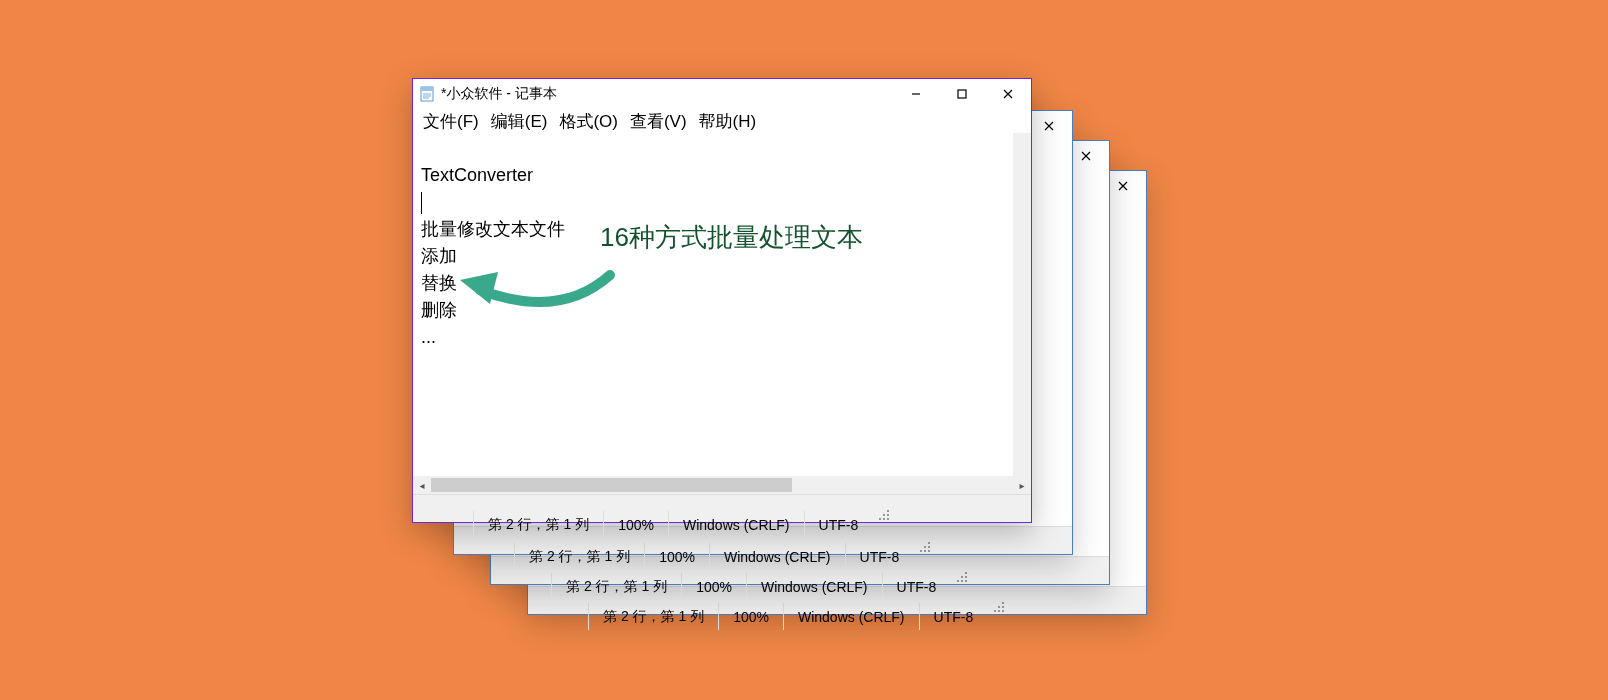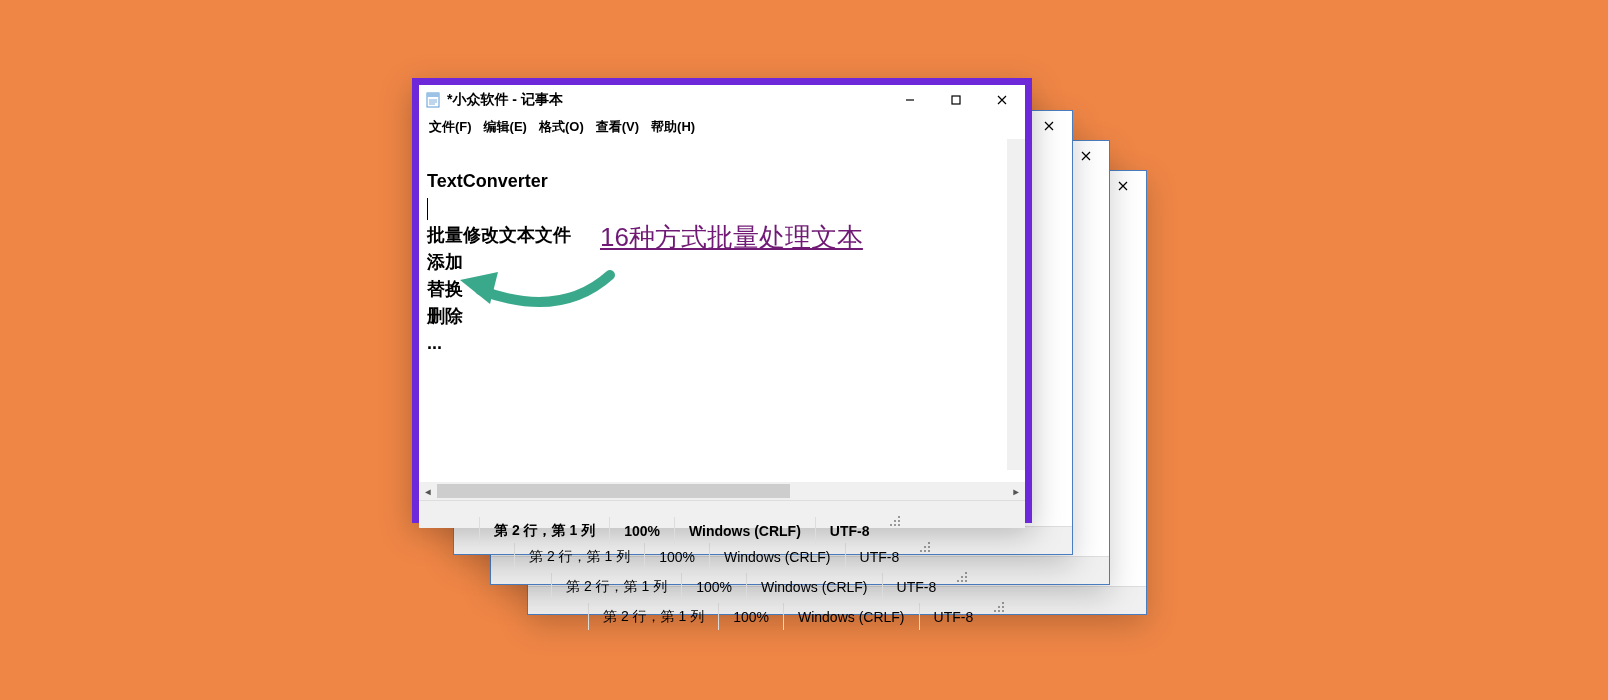--- a/index.html
+++ b/index.html
@@ -7,23 +7,22 @@
     width: 1608px;
     height: 700px;
     background: #ef8646;
     font-family: "Microsoft YaHei", "Segoe UI", sans-serif;
     position: relative;
     overflow: hidden;
   }
   .notepad-window {
     position: absolute;
     background: #a3a3a3;
-    border: 7px solid #6d28d9;
+    border: 1px solid #6d28d9;
     box-shadow: 0 10px 30px rgba(0,0,0,0.25);
-    font-weight: bold;
   }
   .titlebar {
     height: 30px;
     display: flex;
     align-items: center;
     background: #fff;
     padding-left: 6px;
   }
   .titlebar-icon {
     width: 16px;
@@ -50,21 +49,21 @@
     font-size: 14px;
     color: #000;
     cursor: pointer;
   }
   .win-ctrl svg { display: block; }
   .menubar {
     height: 24px;
     display: flex;
     align-items: center;
     padding: 0 4px;
-    font-size: 13px;
+    font-size: 17px;
     background: #fff;
   }
   .menu-item {
     padding: 0 6px;
     cursor: pointer;
   }
   .editor-area {
     background: #fff;
     position: relative;
     padding: 2px 6px;
@@ -179,25 +178,24 @@
     bottom: 0;
     height: 28px;
     background: #f0f0f0;
     border-top: 1px solid #ddd;
     display: flex;
     align-items: center;
     font-size: 14px;
   }
   .annotation {
     position: absolute;
-    color: #701a75;
+    color: #14532d;
     font-size: 26px;
     font-weight: 500;
     pointer-events: none;
-    text-decoration: underline;
   }
   .arrow-svg {
     position: absolute;
     pointer-events: none;
   }
   .cursor-caret {
     display: inline-block;
     width: 1px;
     height: 22px;
     background: #000;

